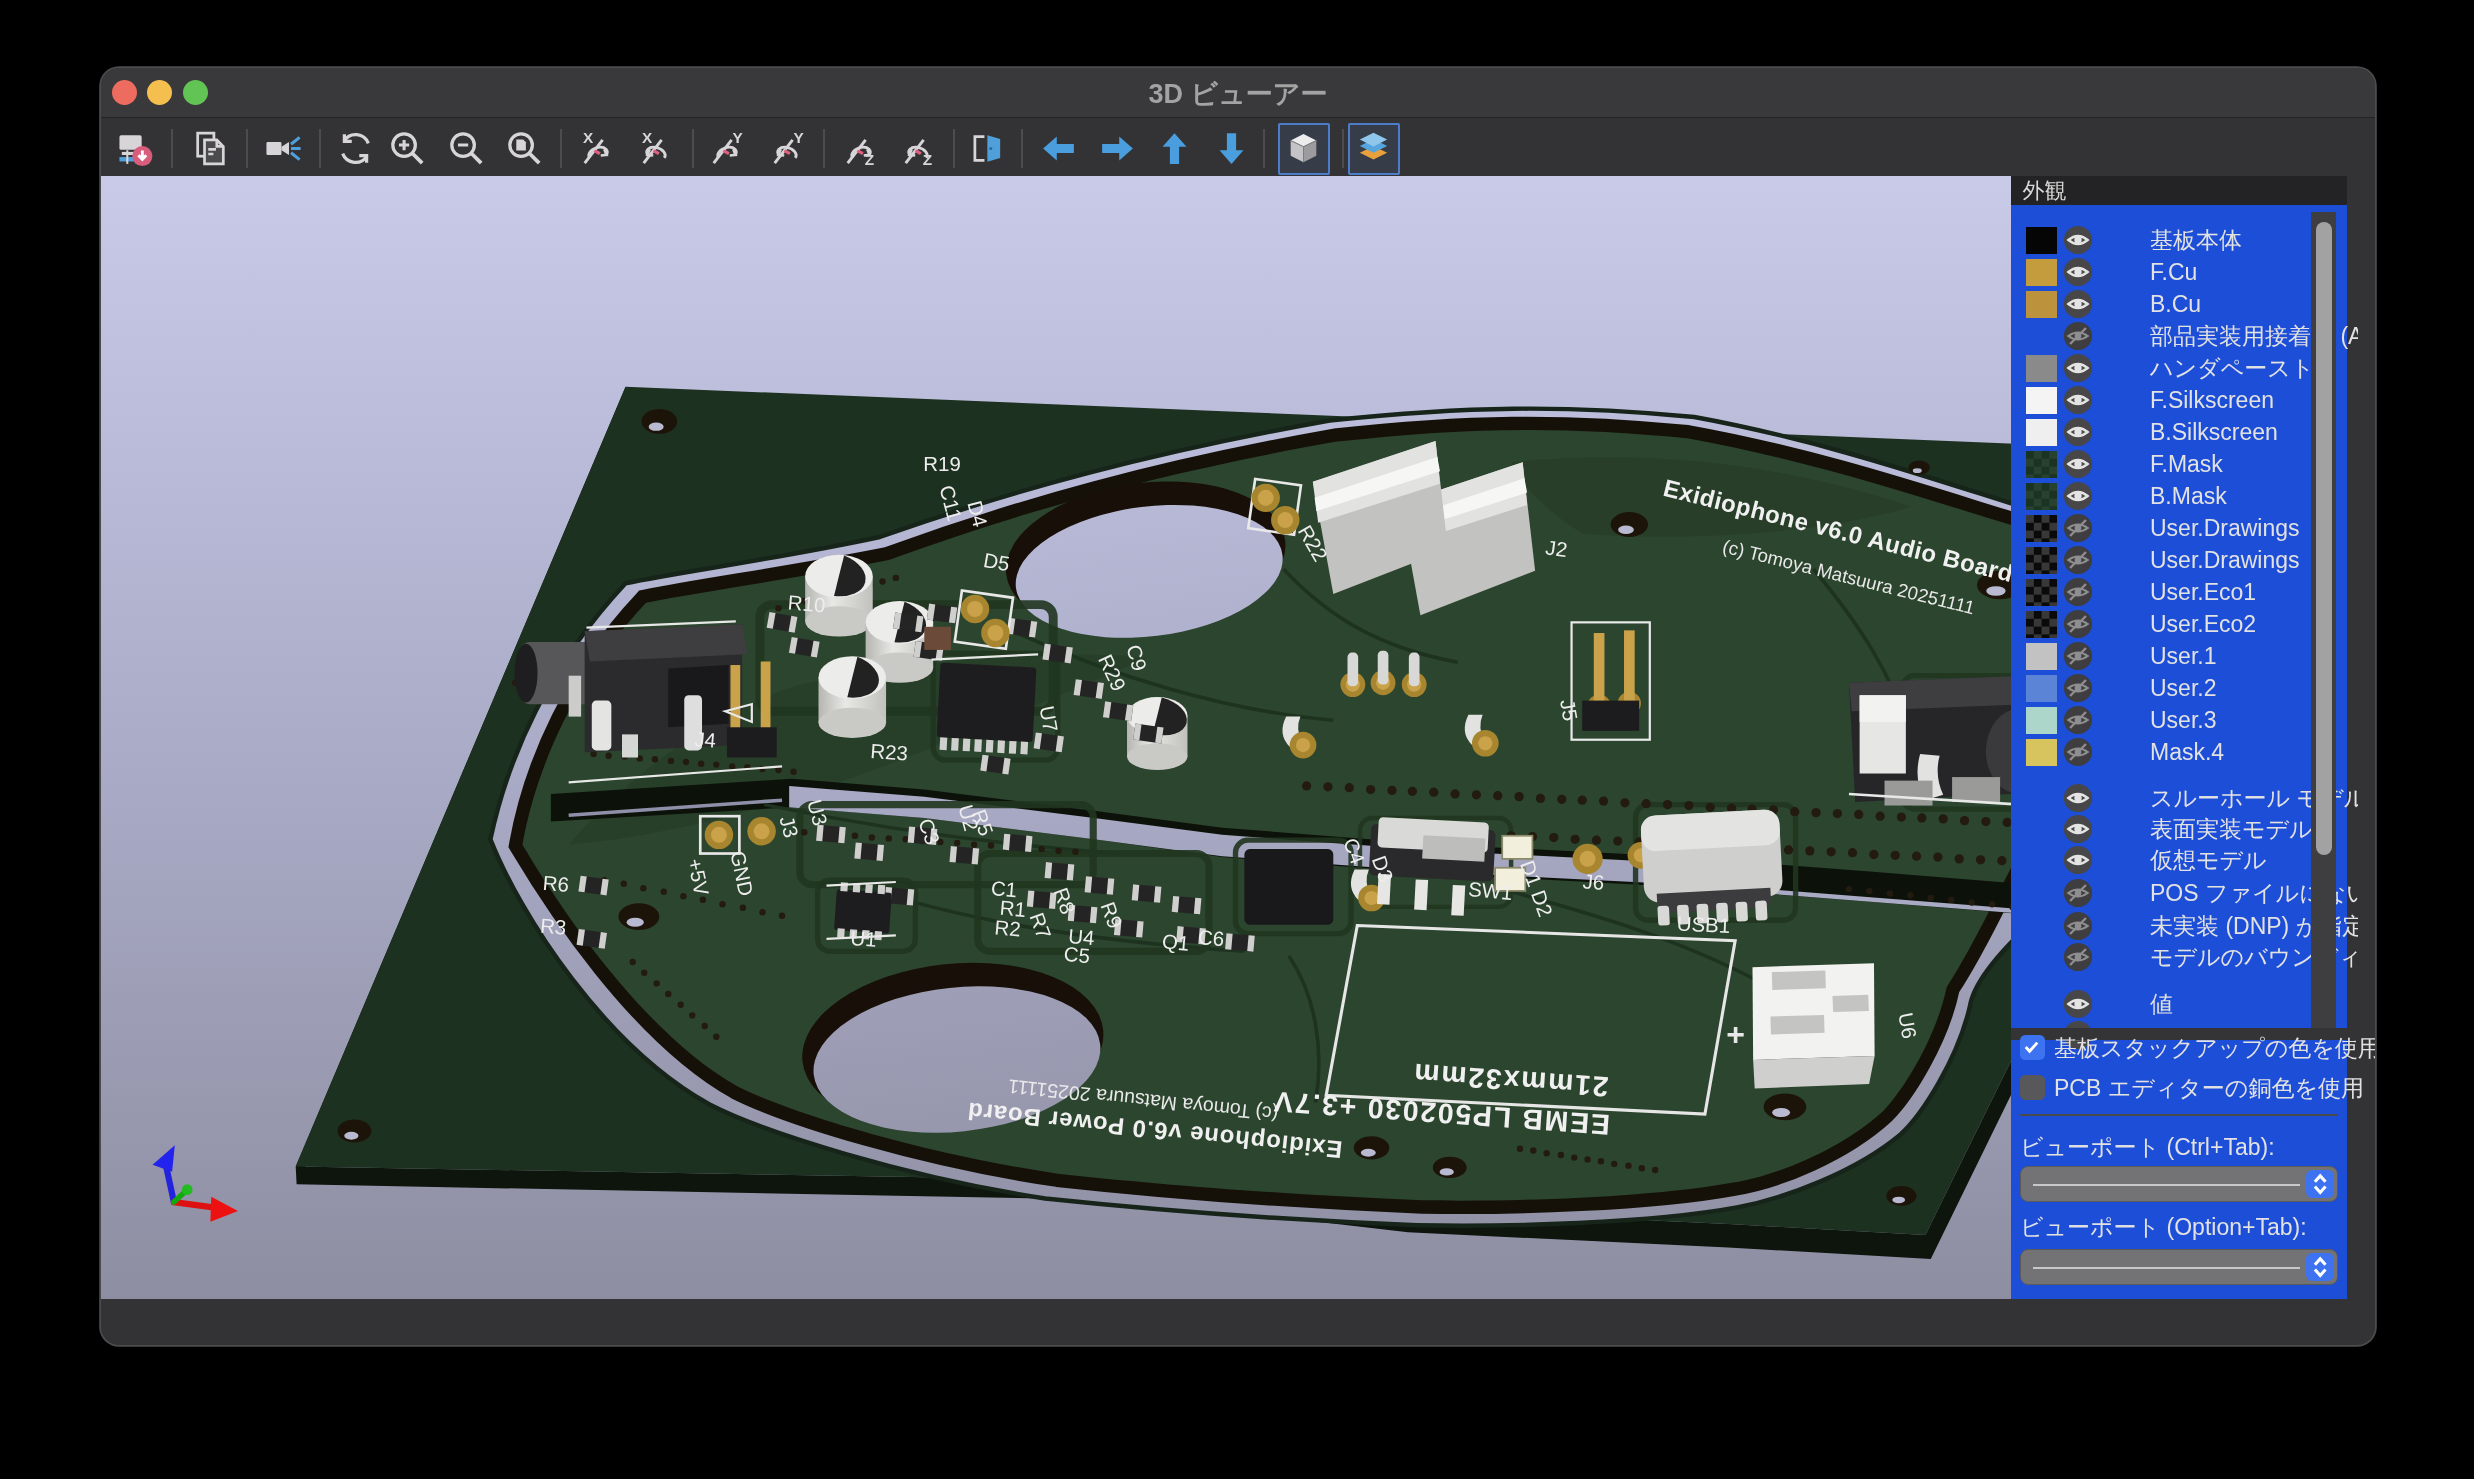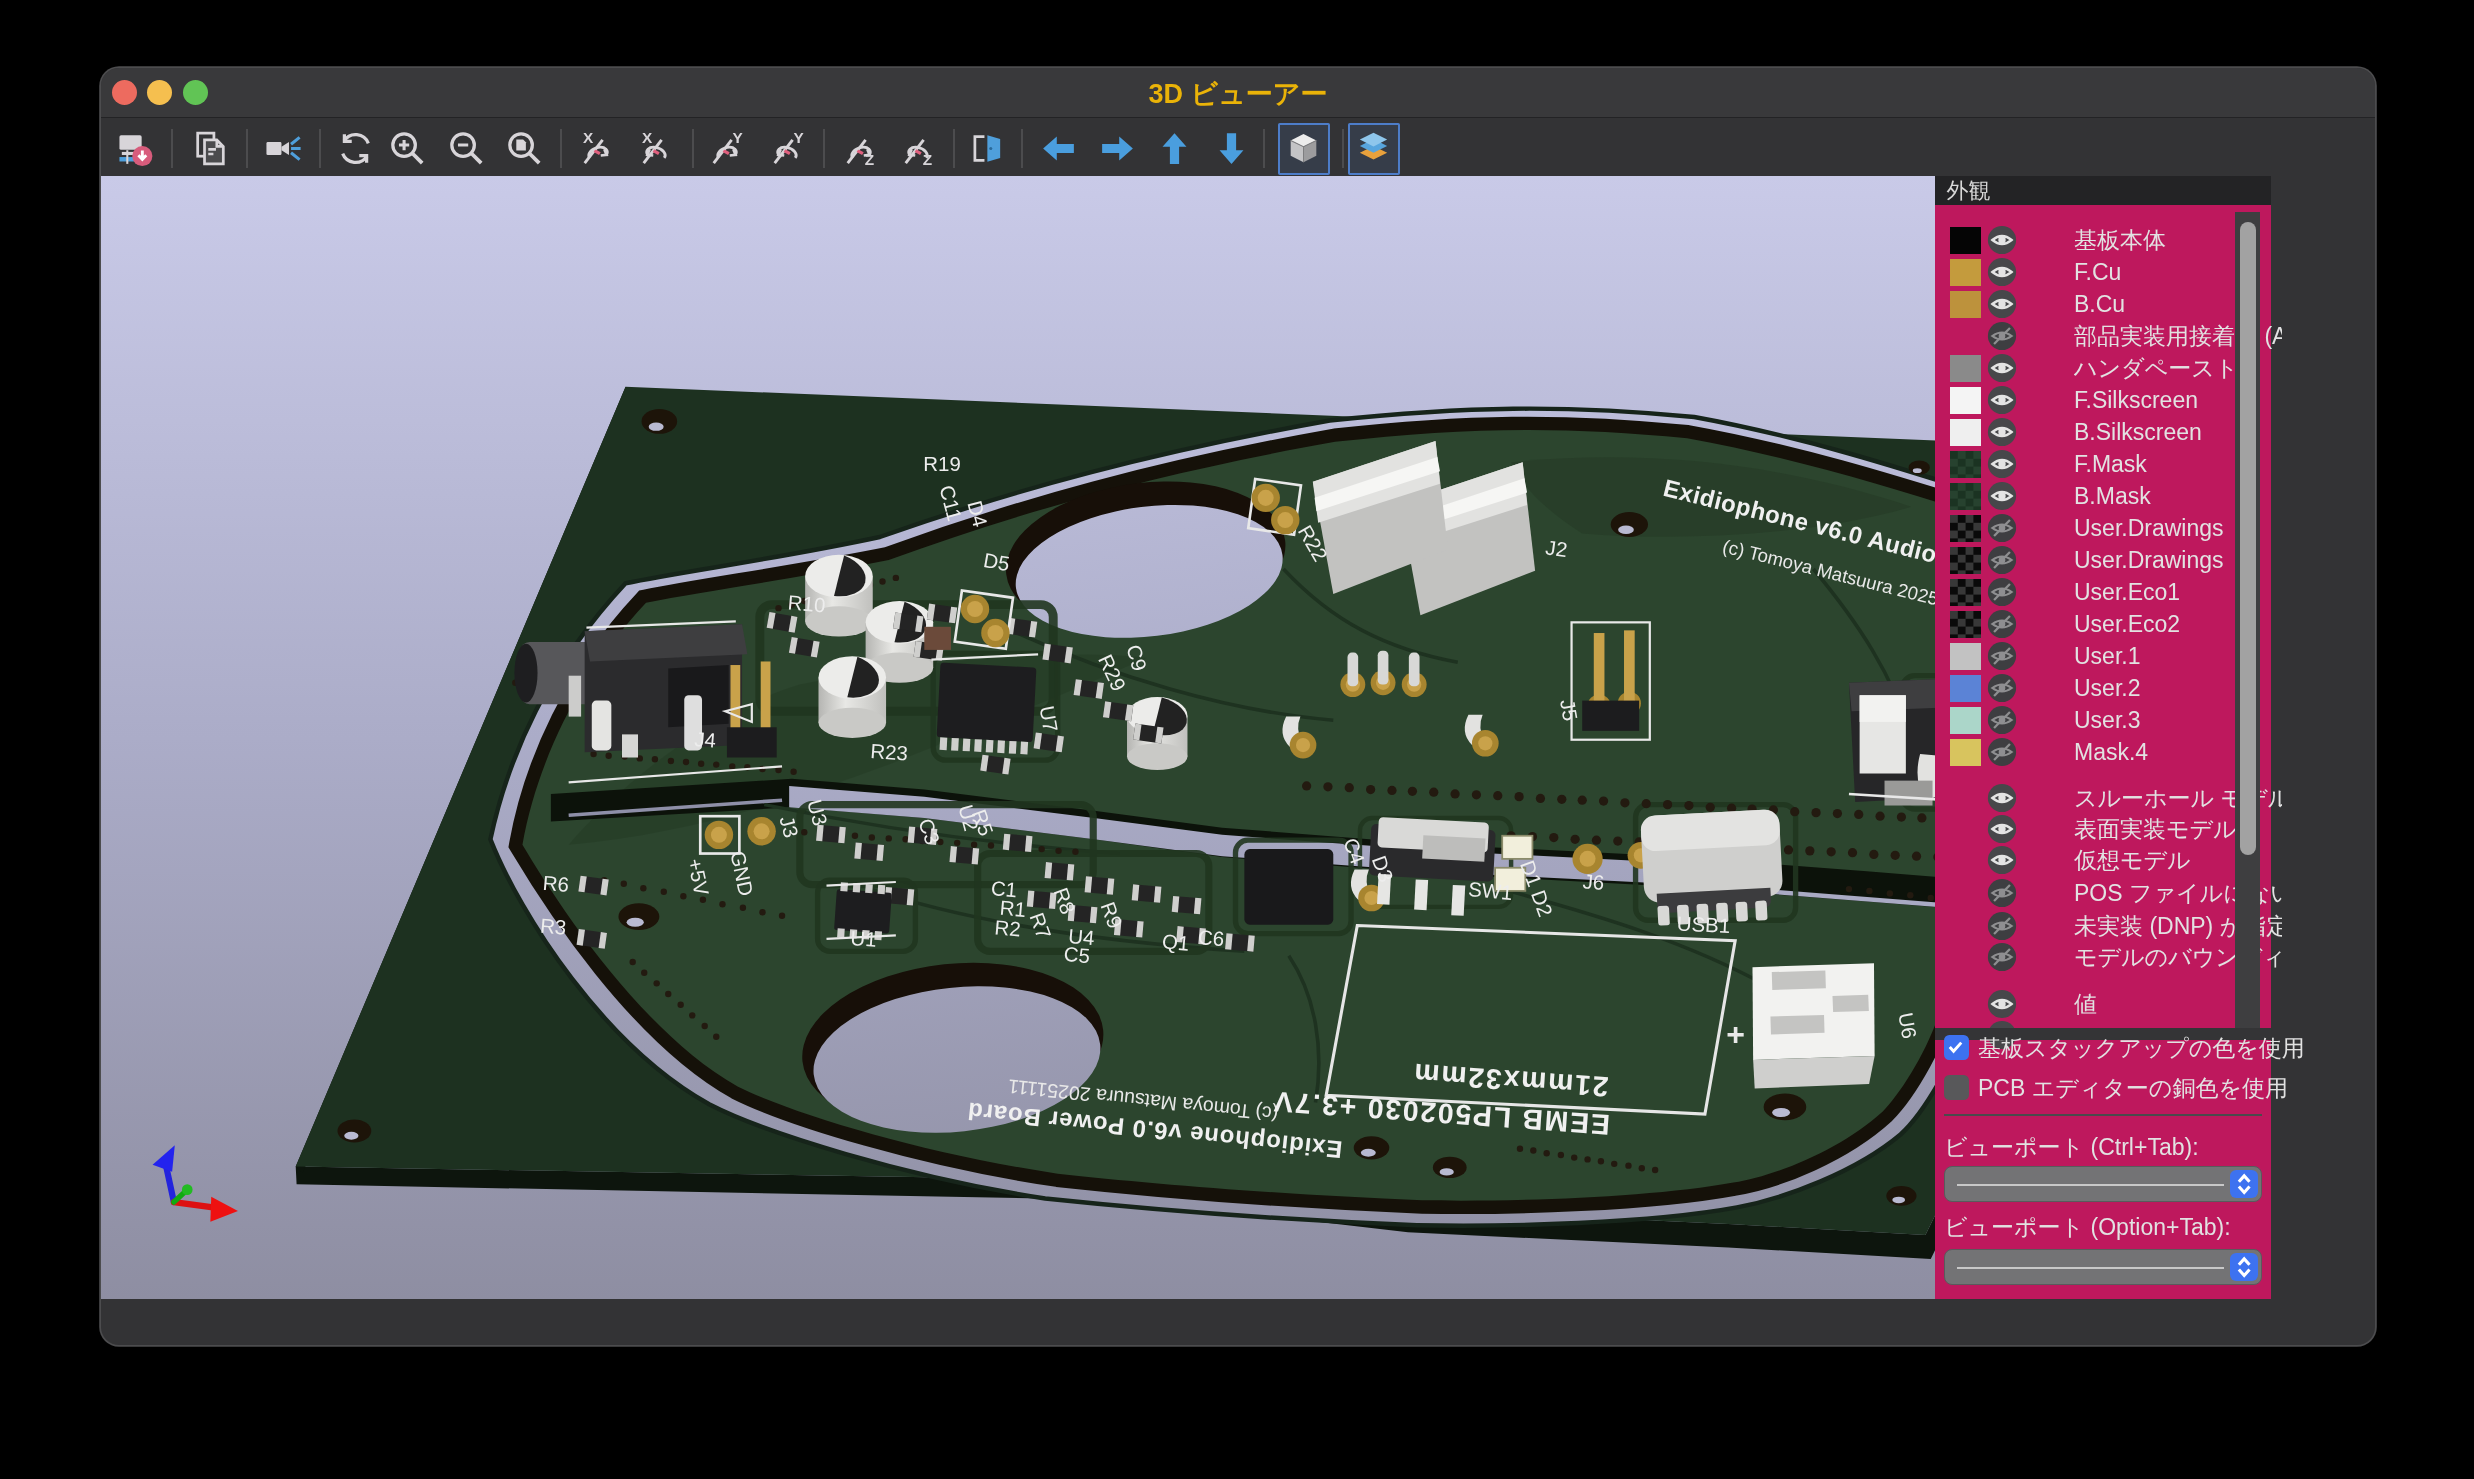--- a/index.html
+++ b/index.html
@@ -1,28 +1,28 @@
 <!DOCTYPE html>
 <html style="font-size:14.2px"><head>
 <meta charset="utf-8">
 <style>
 html,body{margin:0;padding:0;background:#000;width:2475px;height:1479px;overflow:hidden;}
 *{box-sizing:border-box;font-family:"Liberation Sans",sans-serif;}
 #win{position:absolute;left:101px;top:68px;width:2274px;height:1277px;border-radius:18px;overflow:hidden;background:#333335;box-shadow:0 0 0 1.8px #4c4c4e;}
 #titlebar{position:absolute;left:0;top:0;width:2274px;height:50px;background:#39393b;border-bottom:1.8px solid #232325;}
 .tl{position:absolute;top:12.4px;width:25px;height:25px;border-radius:50%;}
-#title{position:absolute;left:0;top:0;width:100%;height:50px;line-height:52px;text-align:center;color:#eab308;font-size:27px;font-weight:bold;}
+#title{position:absolute;left:0;top:0;width:100%;height:50px;line-height:52px;text-align:center;color:#a3a3a3;font-size:27px;font-weight:bold;}
 #toolbar{position:absolute;left:0;top:52px;width:2274px;height:57px;background:#333335;}
 .sep{position:absolute;top:9px;width:1.8px;height:39px;background:#4c4c4e;}
 .ticon{position:absolute;top:8px;width:41px;height:41px;}
 .selbox{position:absolute;top:2.7px;width:52px;height:52px;border:2.7px solid #4d7dc9;background:rgba(77,125,201,0.14);border-radius:1.8px;}
 #content{position:absolute;left:0;top:108px;width:2274px;height:1123px;}
 #viewport{position:absolute;left:0;top:0;width:1932px;height:1123px;}
 #vsep{position:absolute;left:1932px;top:0;width:6.2px;height:1123px;background:#232325;}
-#panel{position:absolute;left:1834px;top:0;width:336px;height:1123px;background:#be185d;}
+#panel{position:absolute;left:1910px;top:0;width:336px;height:1123px;background:#1d4ed8;}
 #pcaption{position:absolute;left:0;top:0;width:336px;height:29px;background:#232325;color:#d8d8d8;font-size:22px;line-height:30px;padding-left:11.6px;}
 .prow{position:absolute;left:0;width:299px;height:32px;}
 .sw{position:absolute;left:15px;top:2.7px;width:31px;height:27px;}
 .eye{position:absolute;left:52px;top:0.9px;width:30px;height:30px;}
 .ptxt{position:absolute;left:91px;top:0;width:208px;height:32px;line-height:33px;color:#e2e2e2;font-size:23px;white-space:nowrap;overflow:hidden;margin-left:48px;}
 .cb{position:absolute;left:9px;width:25px;height:25px;border-radius:5.3px;}
 .cbtxt{position:absolute;left:43px;color:#e2e2e2;font-size:23px;white-space:nowrap;}
 .combo{position:absolute;left:9px;width:318px;height:36px;background:#737375;border-radius:8px;border:0.9px solid #5a5a5c;}
 .comboline{position:absolute;left:12.4px;top:17px;width:267px;height:1.8px;background:#c8c8c8;}
 .spin{position:absolute;right:2.7px;top:2.7px;width:28.4px;height:28.4px;background:#3d72f0;border-radius:6.2px;color:#fff;}

